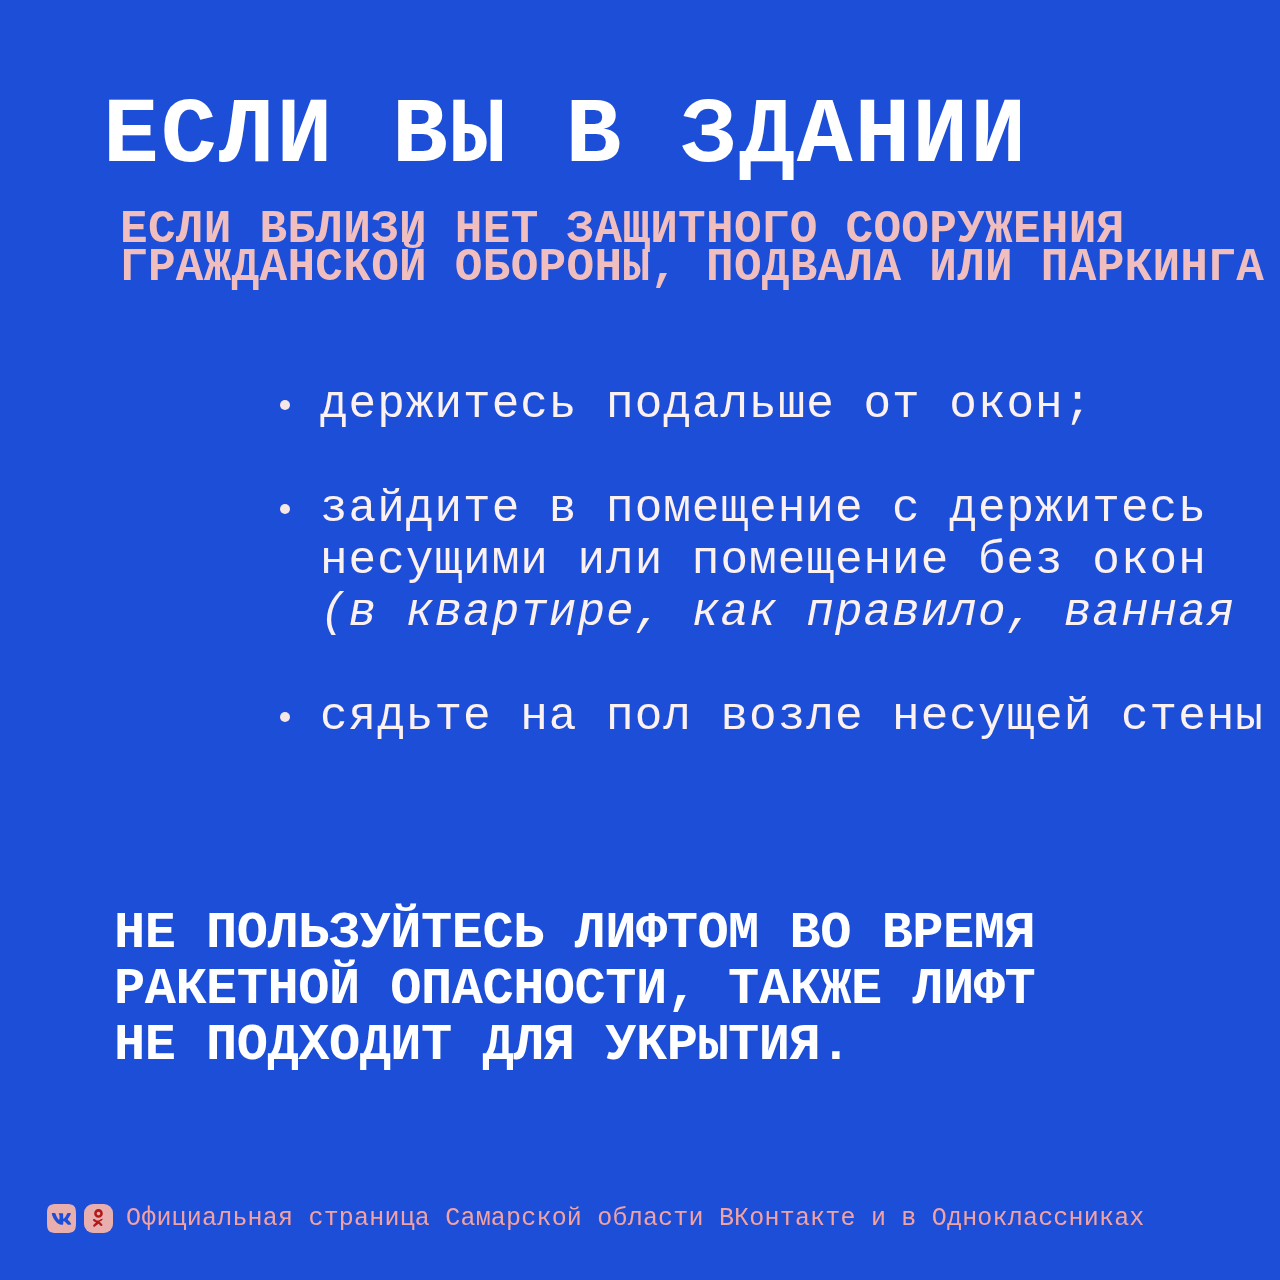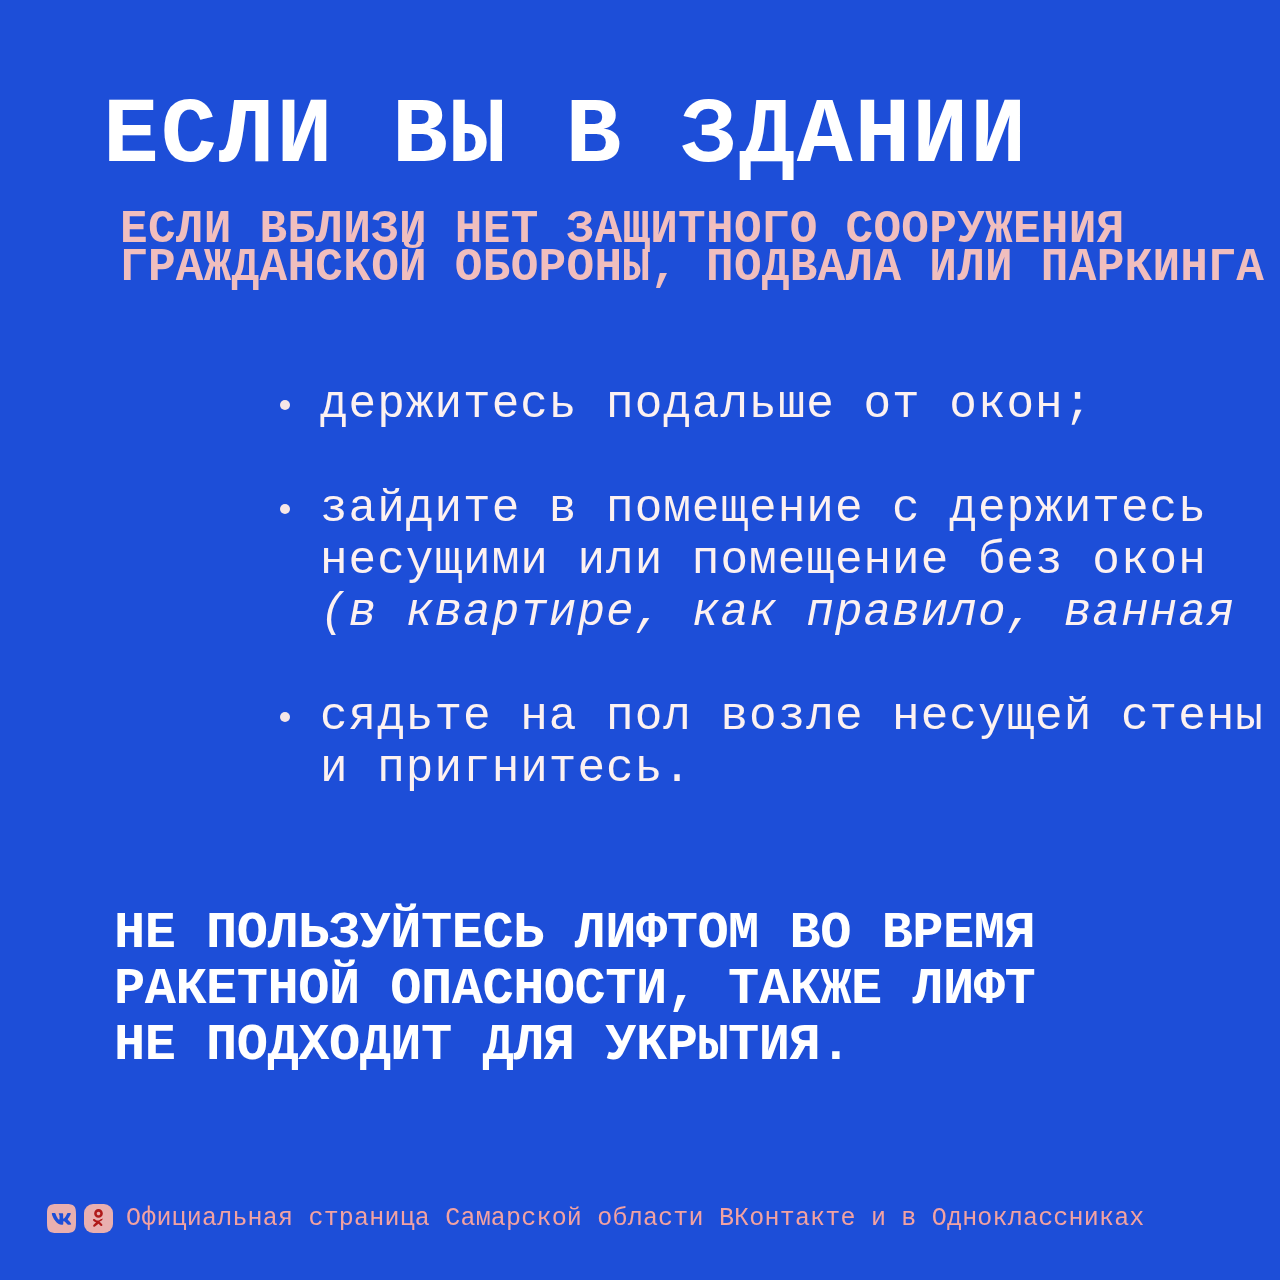--- a/index.html
+++ b/index.html
@@ -74,21 +74,20 @@
       <div>
         <div class="li-line">зайдите в помещение с держитесь</div>
         <div class="li-line">несущими или помещение без окон</div>
         <div class="li-line italic">(в квартире, как правило, ванная</div>
       </div>
     </li>
     <li>
       <span class="dot"></span>
       <div>
         <div class="li-line">сядьте на пол возле несущей стены</div>
-        <div class="li-line">и пригнитесь.</div>
       </div>
     </li>
   </ul>
 
   <div class="warning">
     <div class="warning-line">НЕ ПОЛЬЗУЙТЕСЬ ЛИФТОМ ВО ВРЕМЯ</div>
     <div class="warning-line">РАКЕТНОЙ ОПАСНОСТИ, ТАКЖЕ ЛИФТ</div>
     <div class="warning-line">НЕ ПОДХОДИТ ДЛЯ УКРЫТИЯ.</div>
   </div>
 

